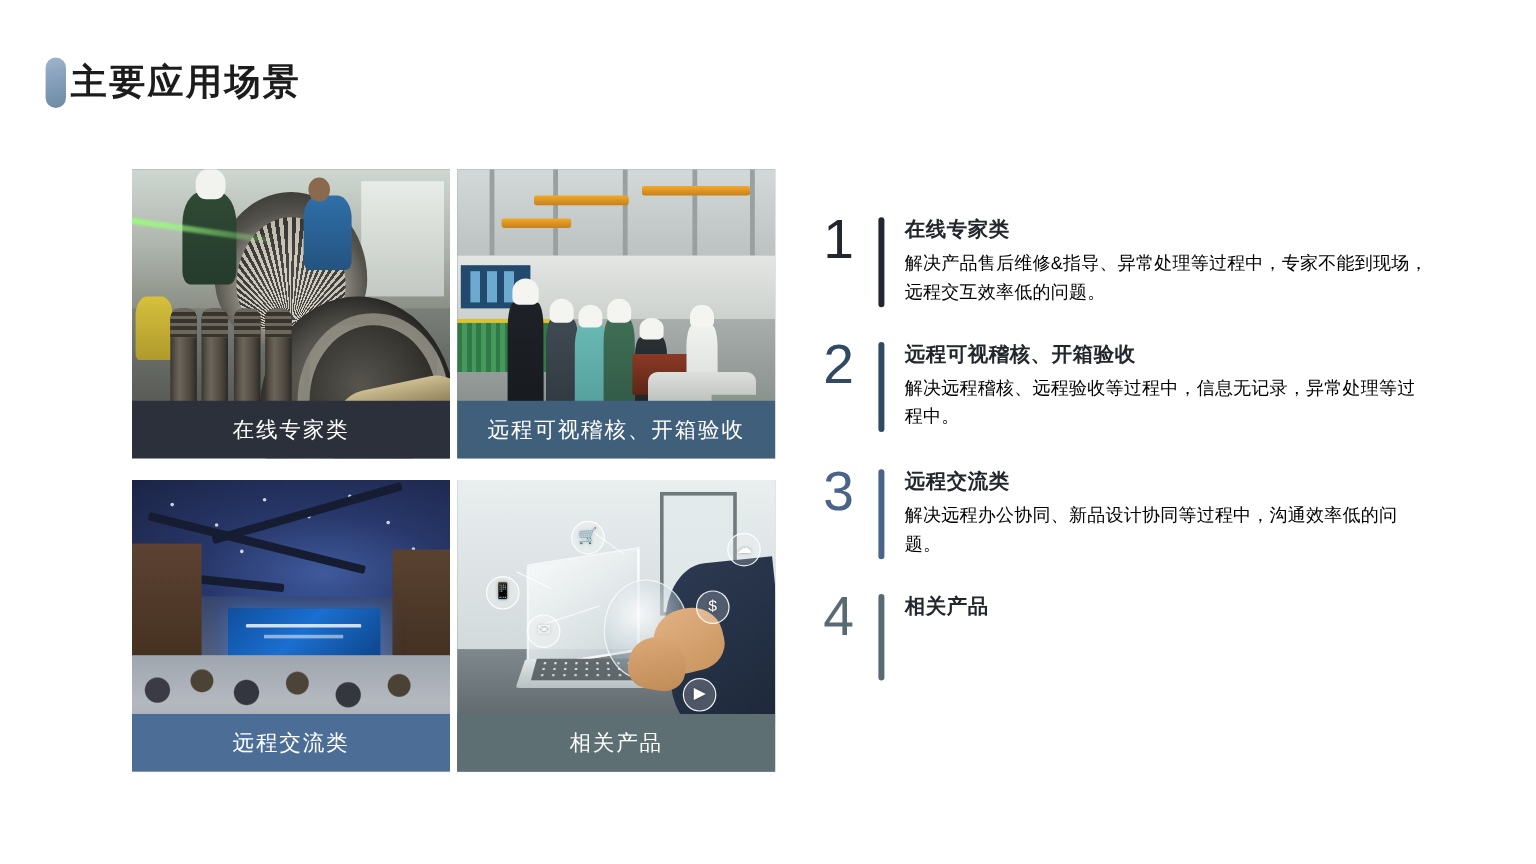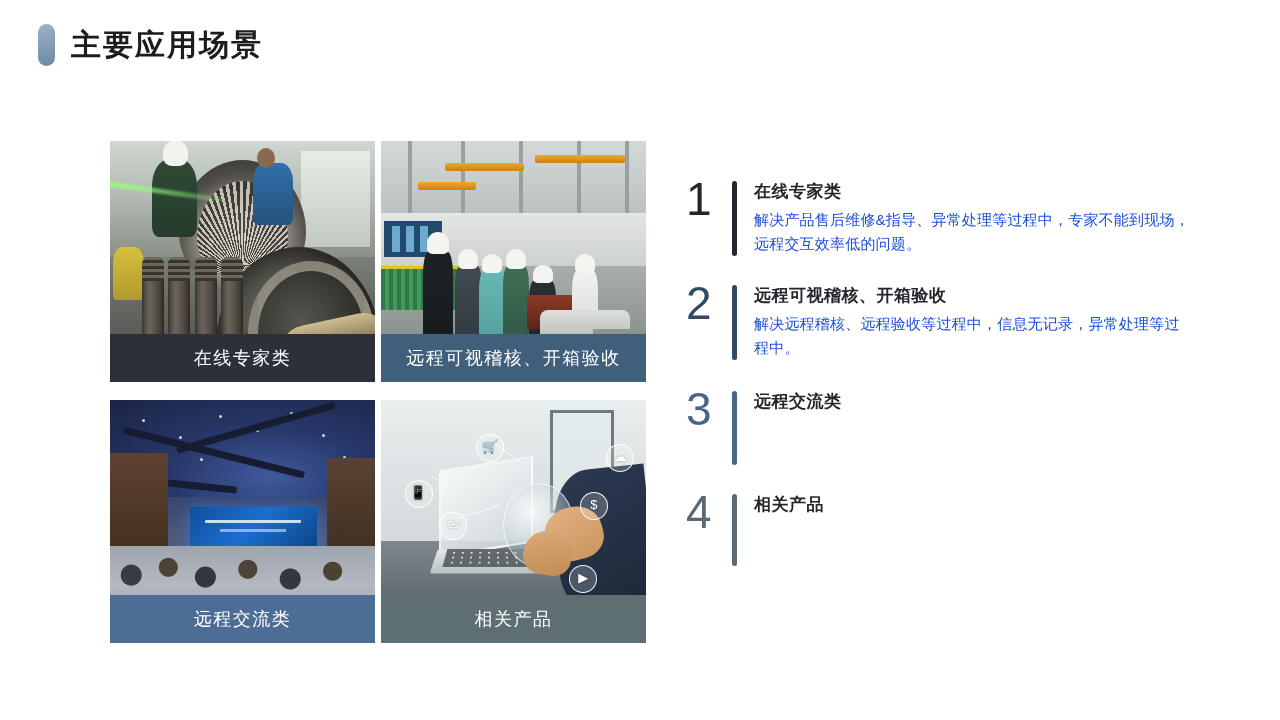--- a/index.html
+++ b/index.html
@@ -12,24 +12,24 @@
     background: #ffffff;
     font-family: "Liberation Sans", "DejaVu Sans", sans-serif;
     overflow: hidden;
     position: relative;
   }
 
   
   .slide-header {
     position: absolute;
     left: 38px;
-    top: 24px;
+    top: 48px;
     display: flex;
     align-items: center;
-    gap: 16px;
+    gap: 4px;
     text-align: center;
   }
   .title-pill {
     width: 17px;
     height: 42px;
     border-radius: 9px;
     background: linear-gradient(165deg, #9fb3cd 0%, #8ba4c0 35%, #7f9ab4 60%, #6e8aa3 100%);
   }
   .slide-title {
     font-size: 30px;
@@ -369,21 +369,21 @@
   .point-title {
     font-size: 17px;
     font-weight: bold;
     color: #23272d;
     letter-spacing: .5px;
     line-height: 1.5;
     margin-bottom: 3px;
   }
   .point-desc {
     font-size: 15px;
-    color: #1d4ed8;
+    color: #000000;
     line-height: 1.62;
     letter-spacing: .2px;
     max-width: 436px;
   }
 </style>
 </head>
 <body>
 
 <div class="slide-header">
   <div class="title-pill"></div>
@@ -513,20 +513,21 @@
       <div class="point-title">远程可视稽核、开箱验收</div>
       <div class="point-desc">解决远程稽核、远程验收等过程中，信息无记录，异常处理等过程中。</div>
     </div>
   </div>
 
   <div class="point-row" style="margin-bottom:26px">
     <div class="point-num" style="color:#4a6489">3</div>
     <div class="point-bar" style="background:#4a6489; min-height:74px"></div>
     <div class="point-text">
       <div class="point-title">远程交流类</div>
+      <div class="point-desc">解决远程办公协同、新品设计协同等过程中，沟通效率低的问题。</div>
     </div>
   </div>
 
   <div class="point-row">
     <div class="point-num" style="color:#5a6a72">4</div>
     <div class="point-bar" style="background:#5a6a72; min-height:72px"></div>
     <div class="point-text">
       <div class="point-title">相关产品</div>
     </div>
   </div>

